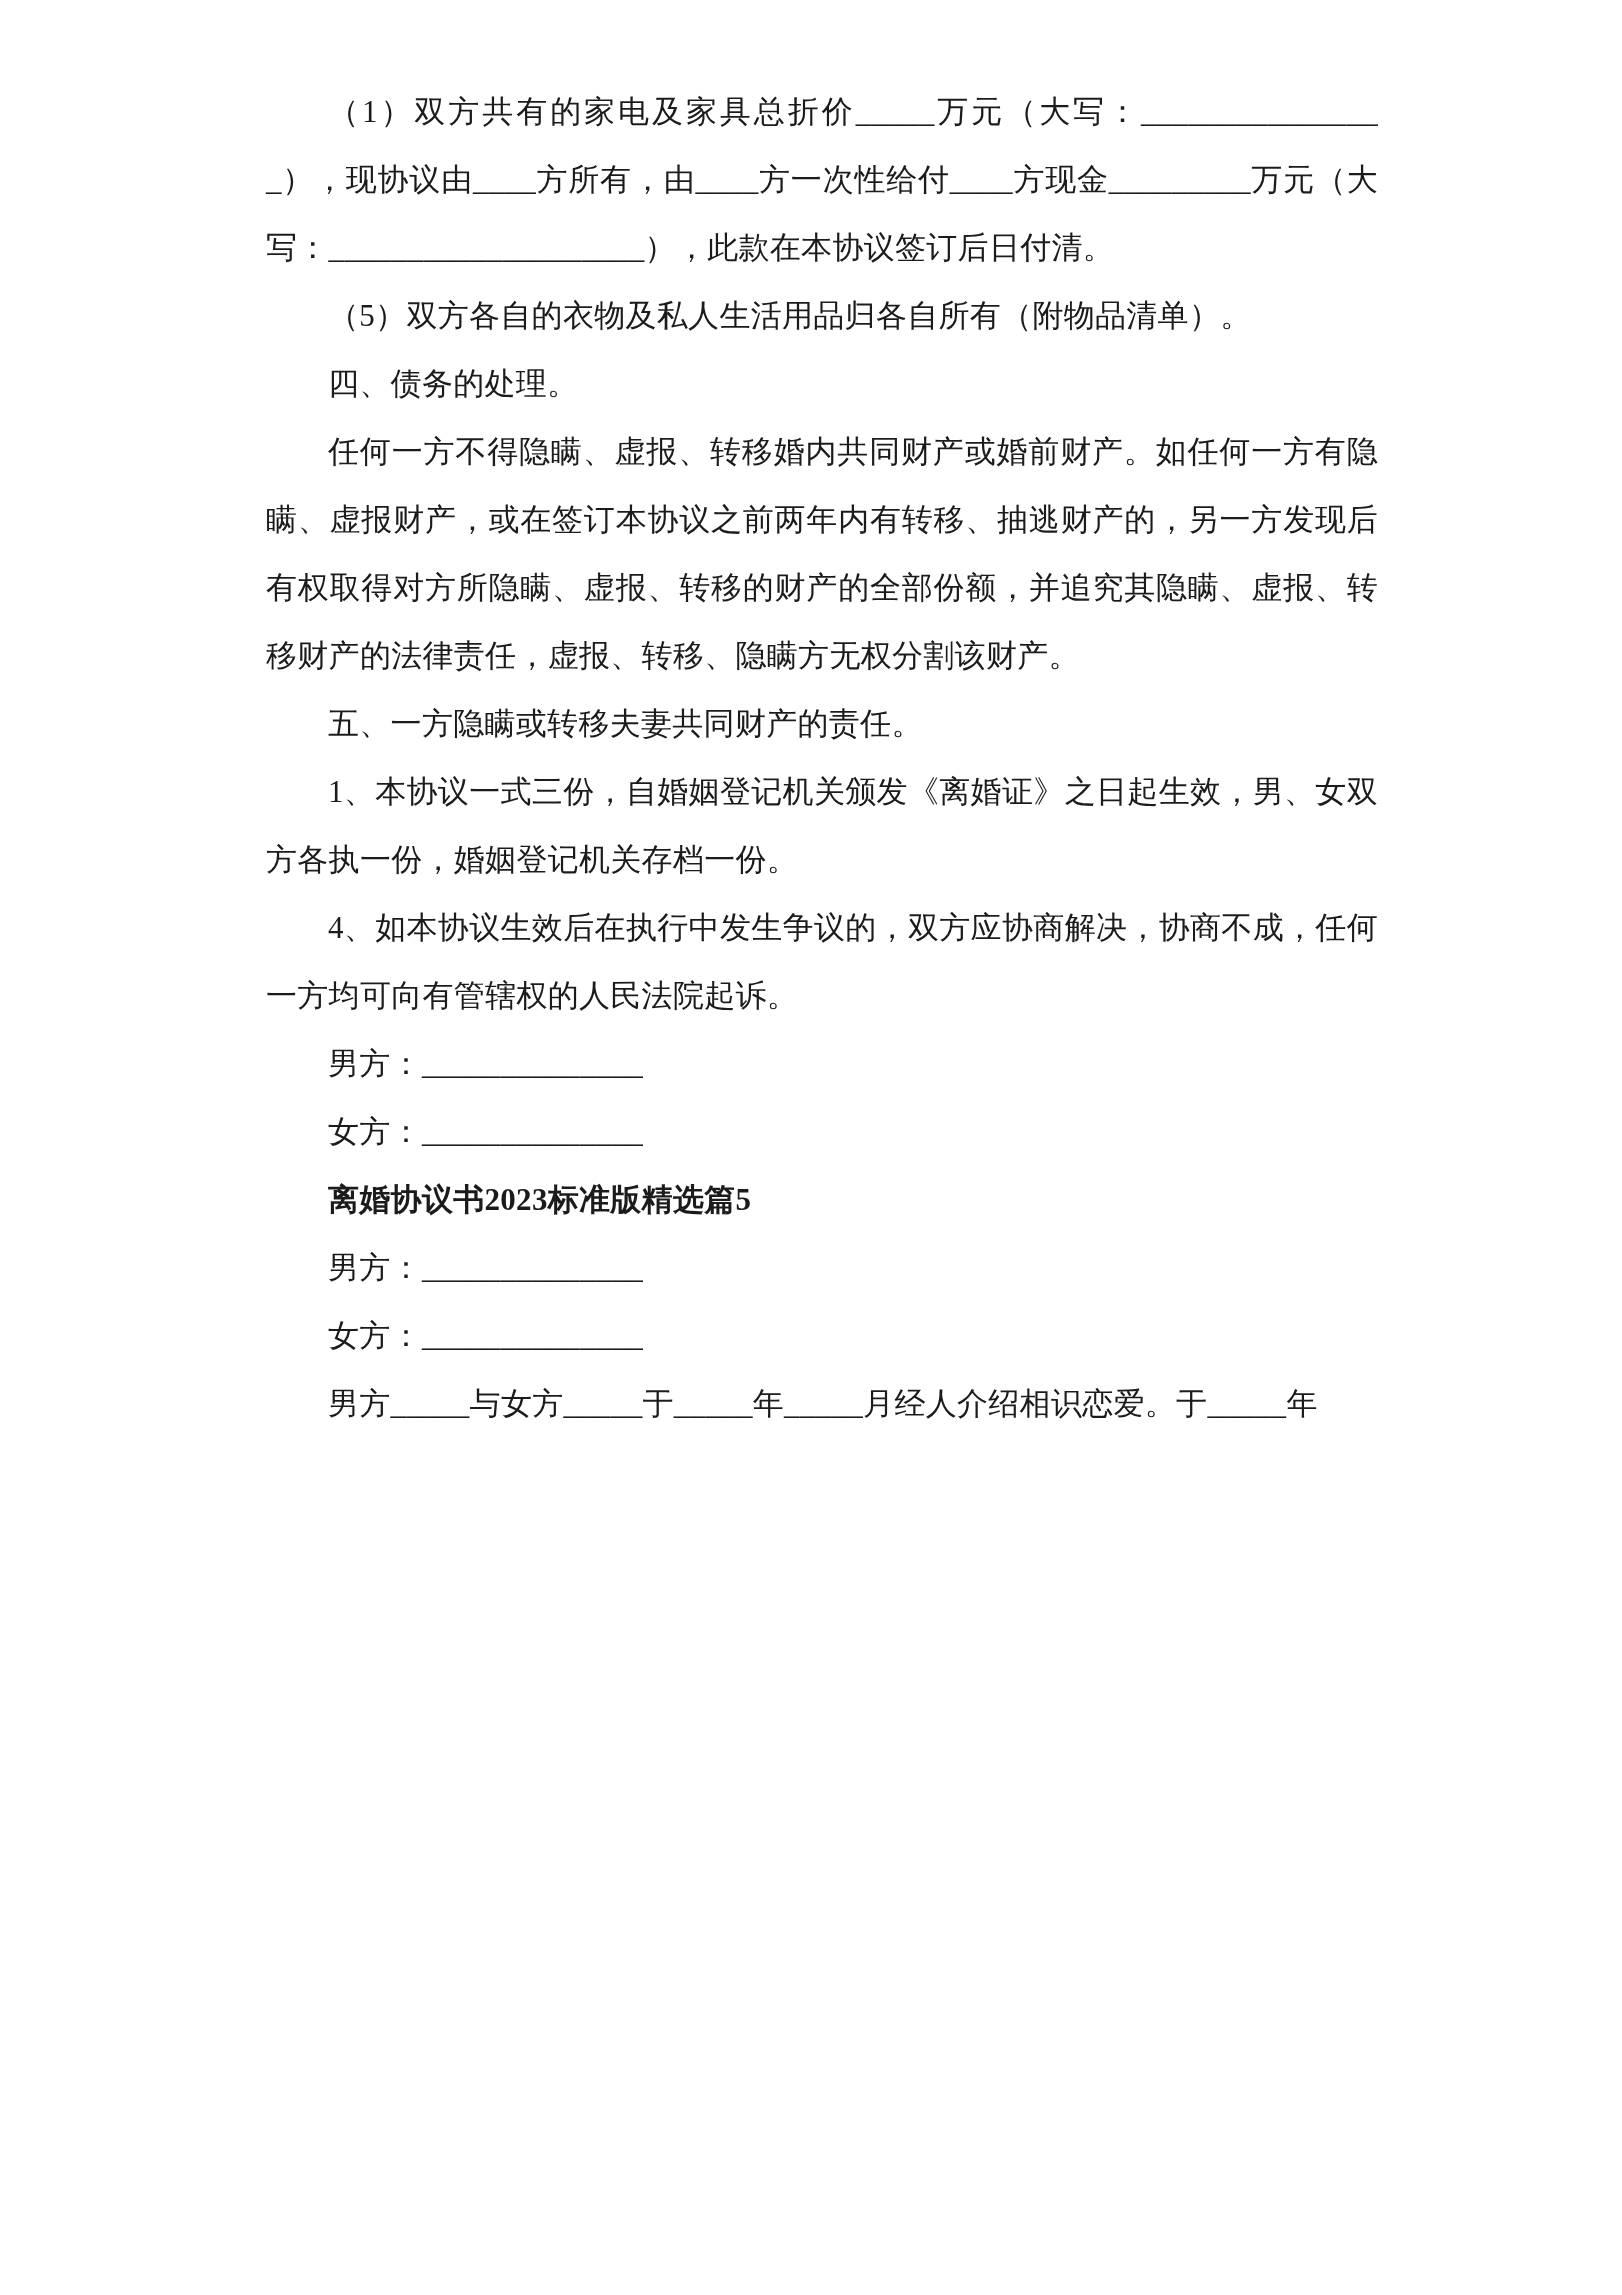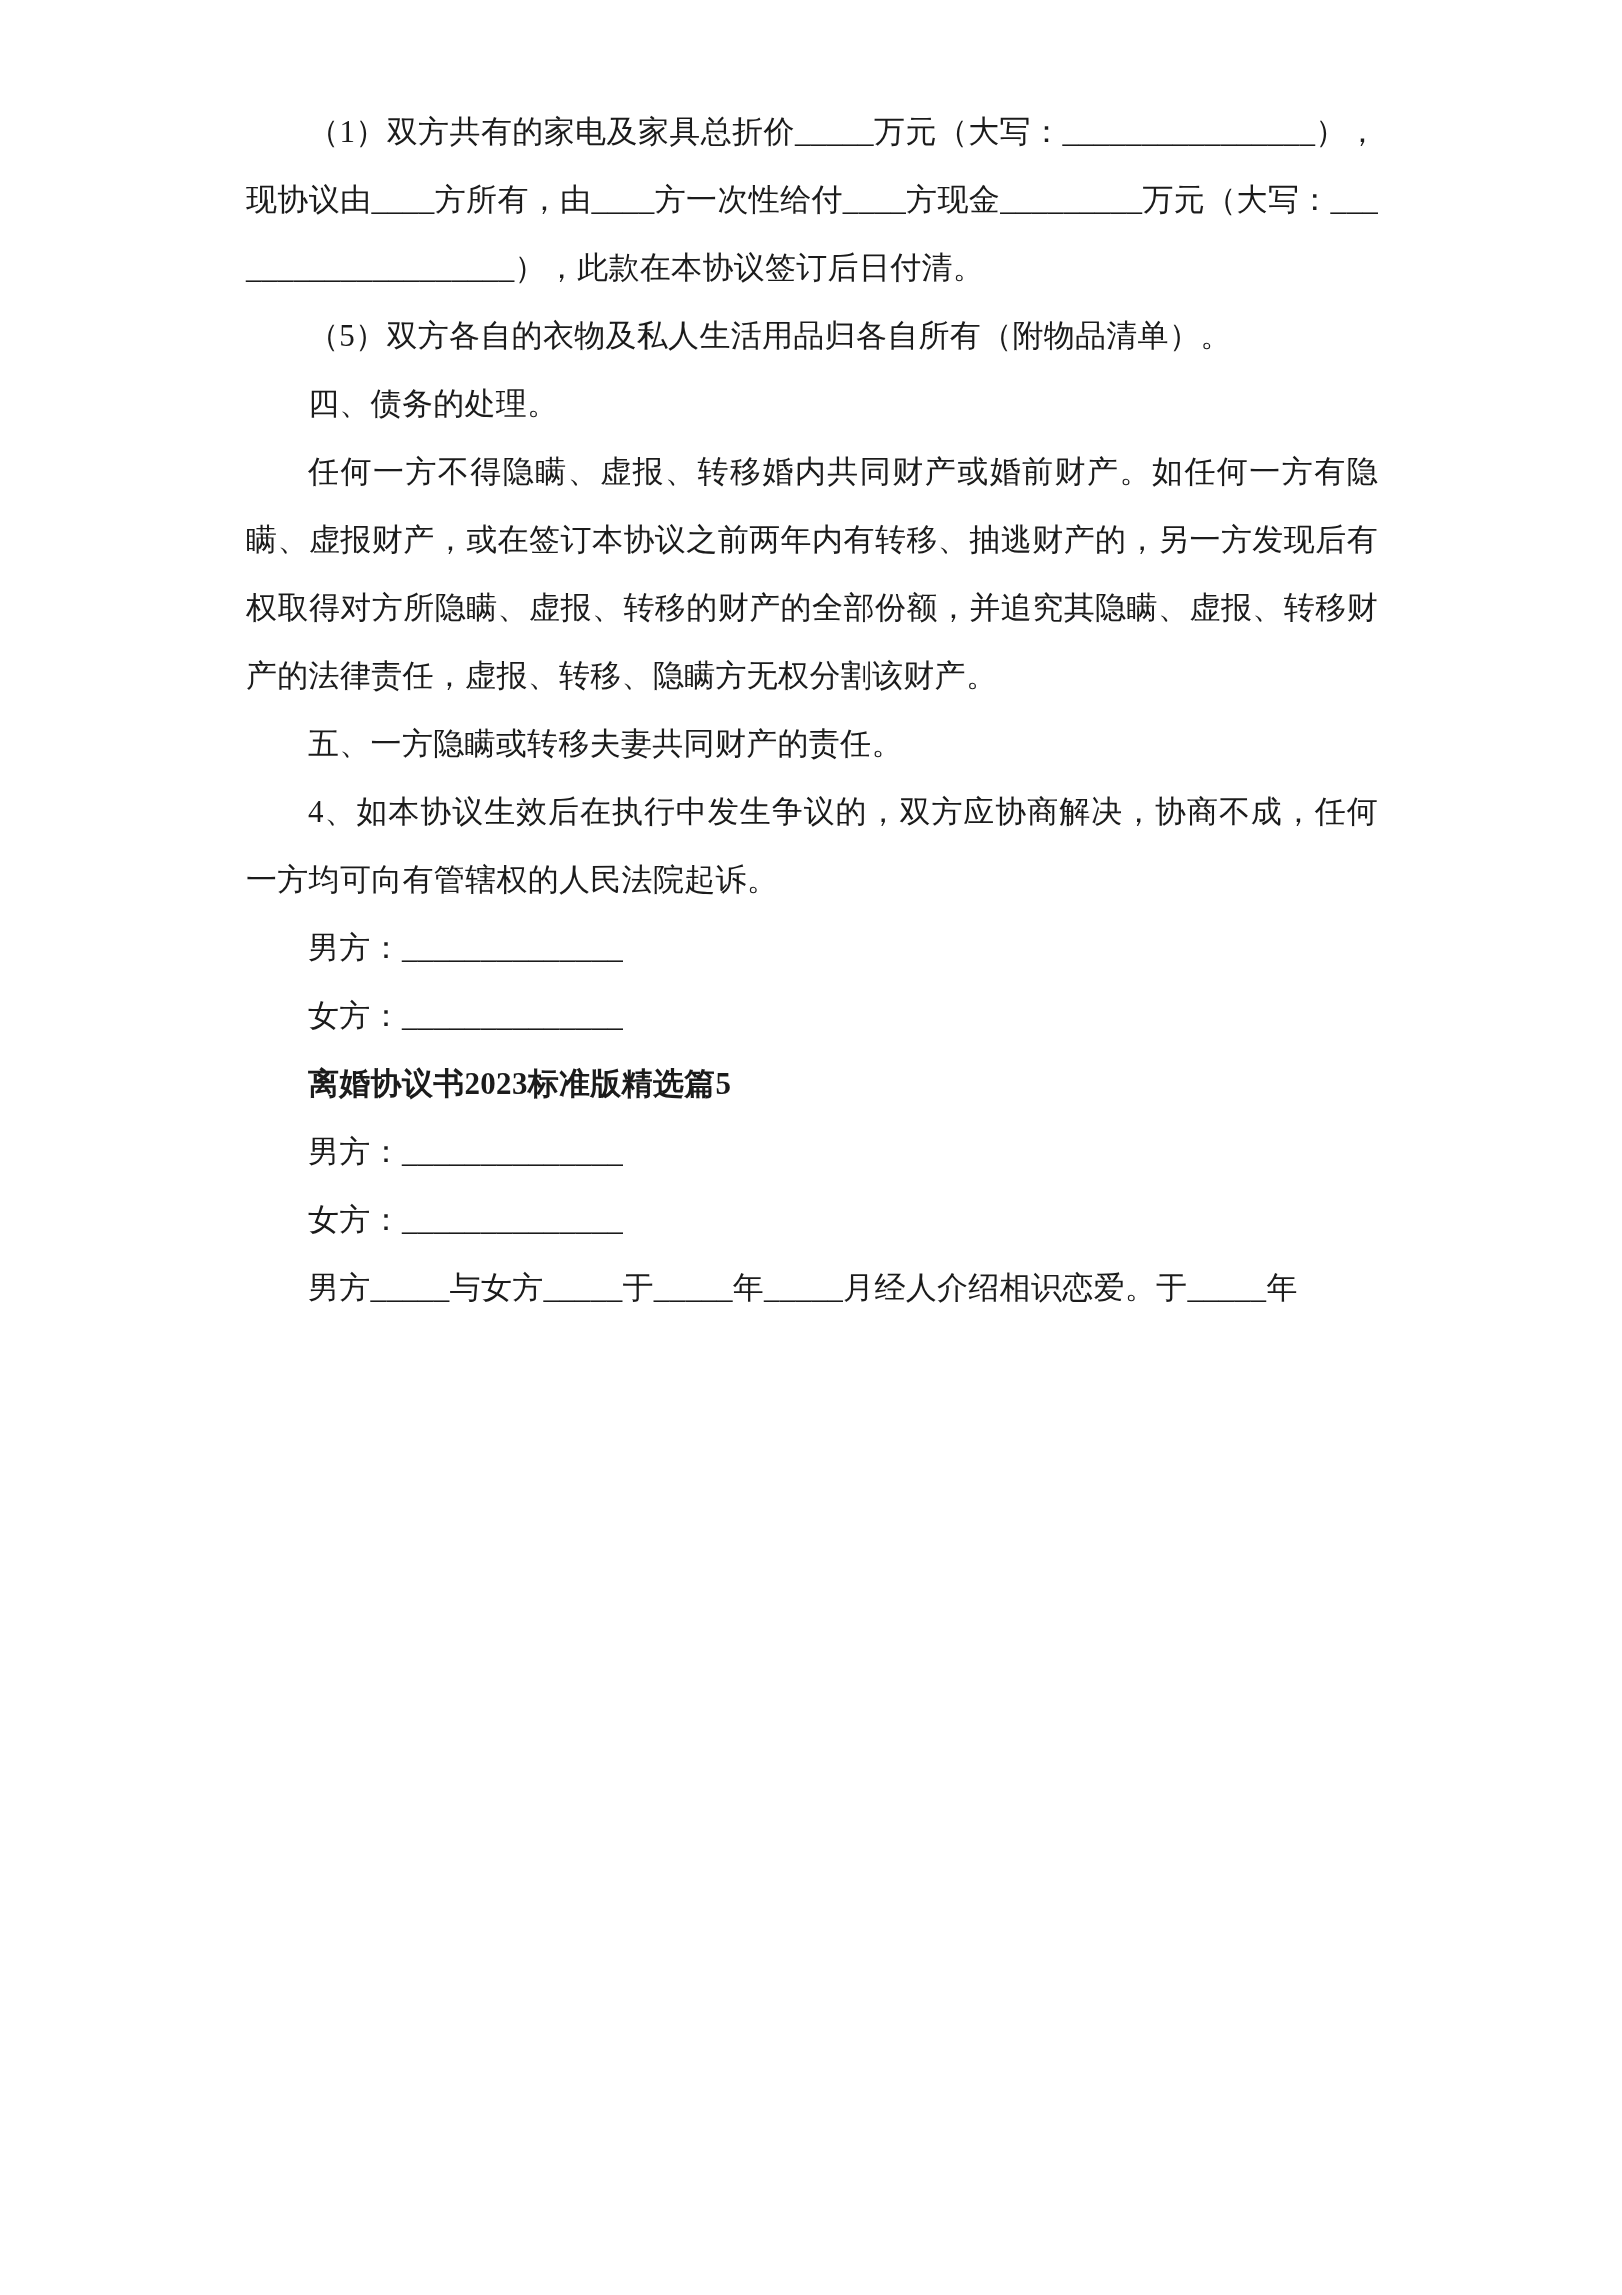--- a/index.html
+++ b/index.html
@@ -18,21 +18,22 @@
     font-family:"Liberation Serif","DejaVu Serif",serif;
     color:var(--text-color);
     box-sizing:border-box;
     overflow:hidden;
   }
   .page{
     position:absolute;
     inset:0;
     background:var(--page-bg);
     box-sizing:border-box;
-    padding:98px 245px 131px 246px;
+    padding:78px 245px 131px 246px;
+    margin-left:20px;
   }
   .doc-body p{
     margin:0;
     padding:0;
     font-size:31px;
     line-height:68px;
     text-align:justify;
     text-justify:inter-character;
     letter-spacing:0.3px;
     word-break:break-all;
@@ -47,20 +48,21 @@
 </head>
 <body>
 
 <div class="page">
   <div class="doc-body">
     <p class="indent">（1）双方共有的家电及家具总折价_____万元（大写：________________），现协议由____方所有，由____方一次性给付____方现金_________万元（大写：____________________），此款在本协议签订后日付清。</p>
     <p class="indent">（5）双方各自的衣物及私人生活用品归各自所有（附物品清单）。</p>
     <p class="indent">四、债务的处理。</p>
     <p class="indent">任何一方不得隐瞒、虚报、转移婚内共同财产或婚前财产。如任何一方有隐瞒、虚报财产，或在签订本协议之前两年内有转移、抽逃财产的，另一方发现后有权取得对方所隐瞒、虚报、转移的财产的全部份额，并追究其隐瞒、虚报、转移财产的法律责任，虚报、转移、隐瞒方无权分割该财产。</p>
     <p class="indent">五、一方隐瞒或转移夫妻共同财产的责任。</p>
+    <p class="indent">1、本协议一式三份，自婚姻登记机关颁发《离婚证》之日起生效，男、女双方各执一份，婚姻登记机关存档一份。</p>
     <p class="indent">4、如本协议生效后在执行中发生争议的，双方应协商解决，协商不成，任何一方均可向有管辖权的人民法院起诉。</p>
     <p class="indent">男方：______________</p>
     <p class="indent">女方：______________</p>
     <p class="indent bold">离婚协议书2023标准版精选篇5</p>
     <p class="indent">男方：______________</p>
     <p class="indent">女方：______________</p>
     <p class="indent">男方_____与女方_____于_____年_____月经人介绍相识恋爱。于_____年</p>
   </div>
 </div>
 

